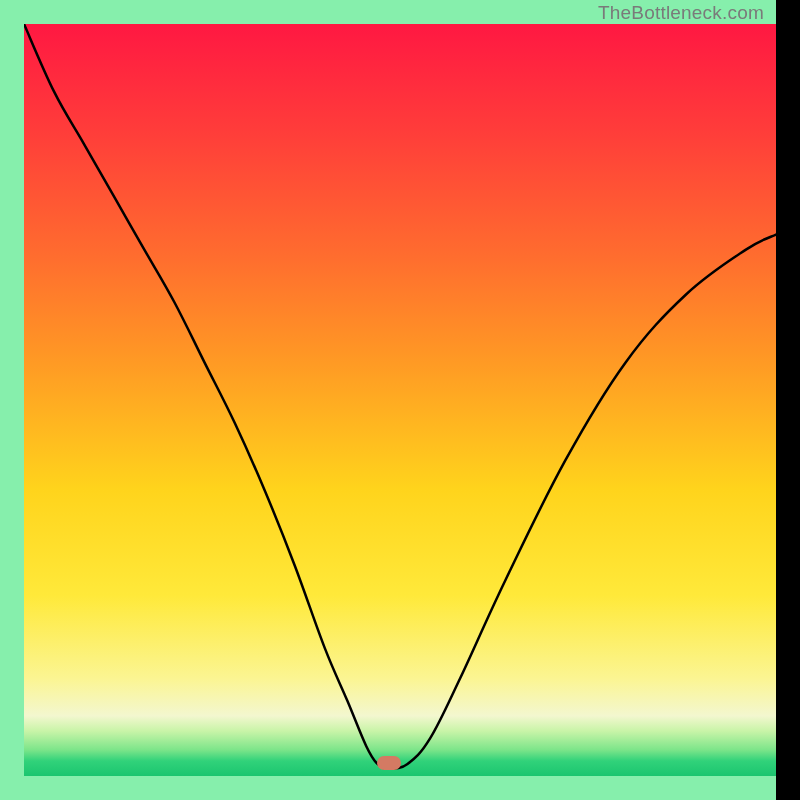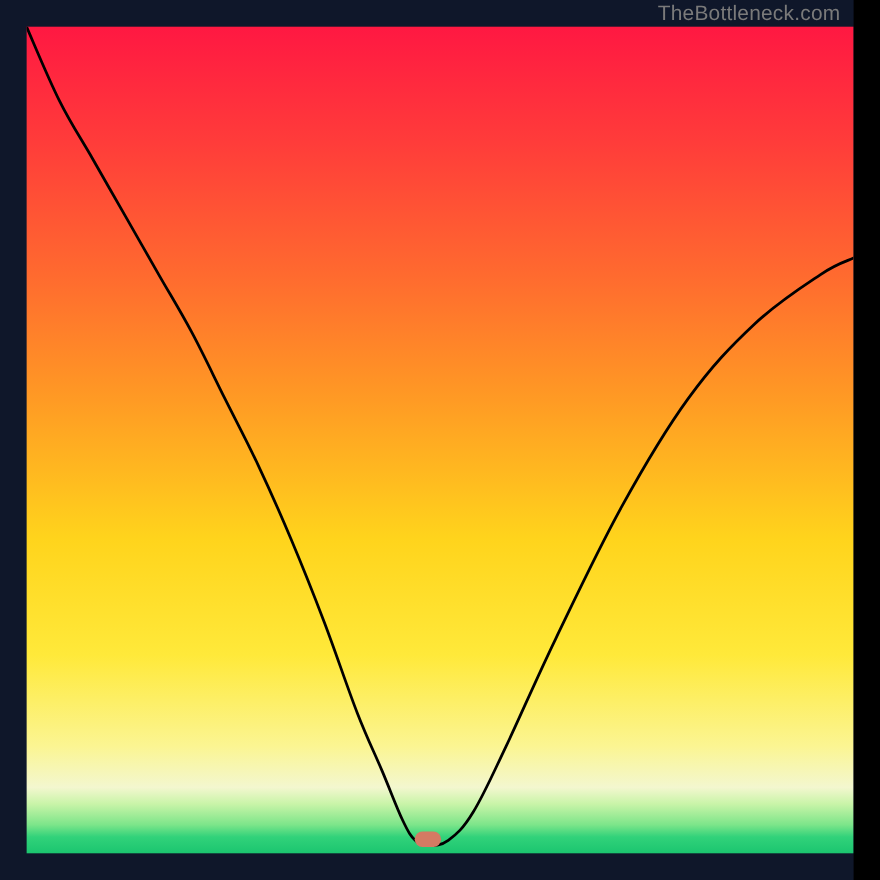--- a/index.html
+++ b/index.html
@@ -7,21 +7,21 @@
     padding: 0;
     width: 800px;
     height: 800px;
     background: #000;
     overflow: hidden;
   }
   .frame {
     position: relative;
     width: 776px;
     height: 800px;
-    background: #0f172a;
+    background: #86efac;
     text-align: right;
   }
   .plot {
     position: absolute;
     left: 24px;
     top: 24px;
     width: 752px;
     height: 752px;
     overflow: hidden;
   }

